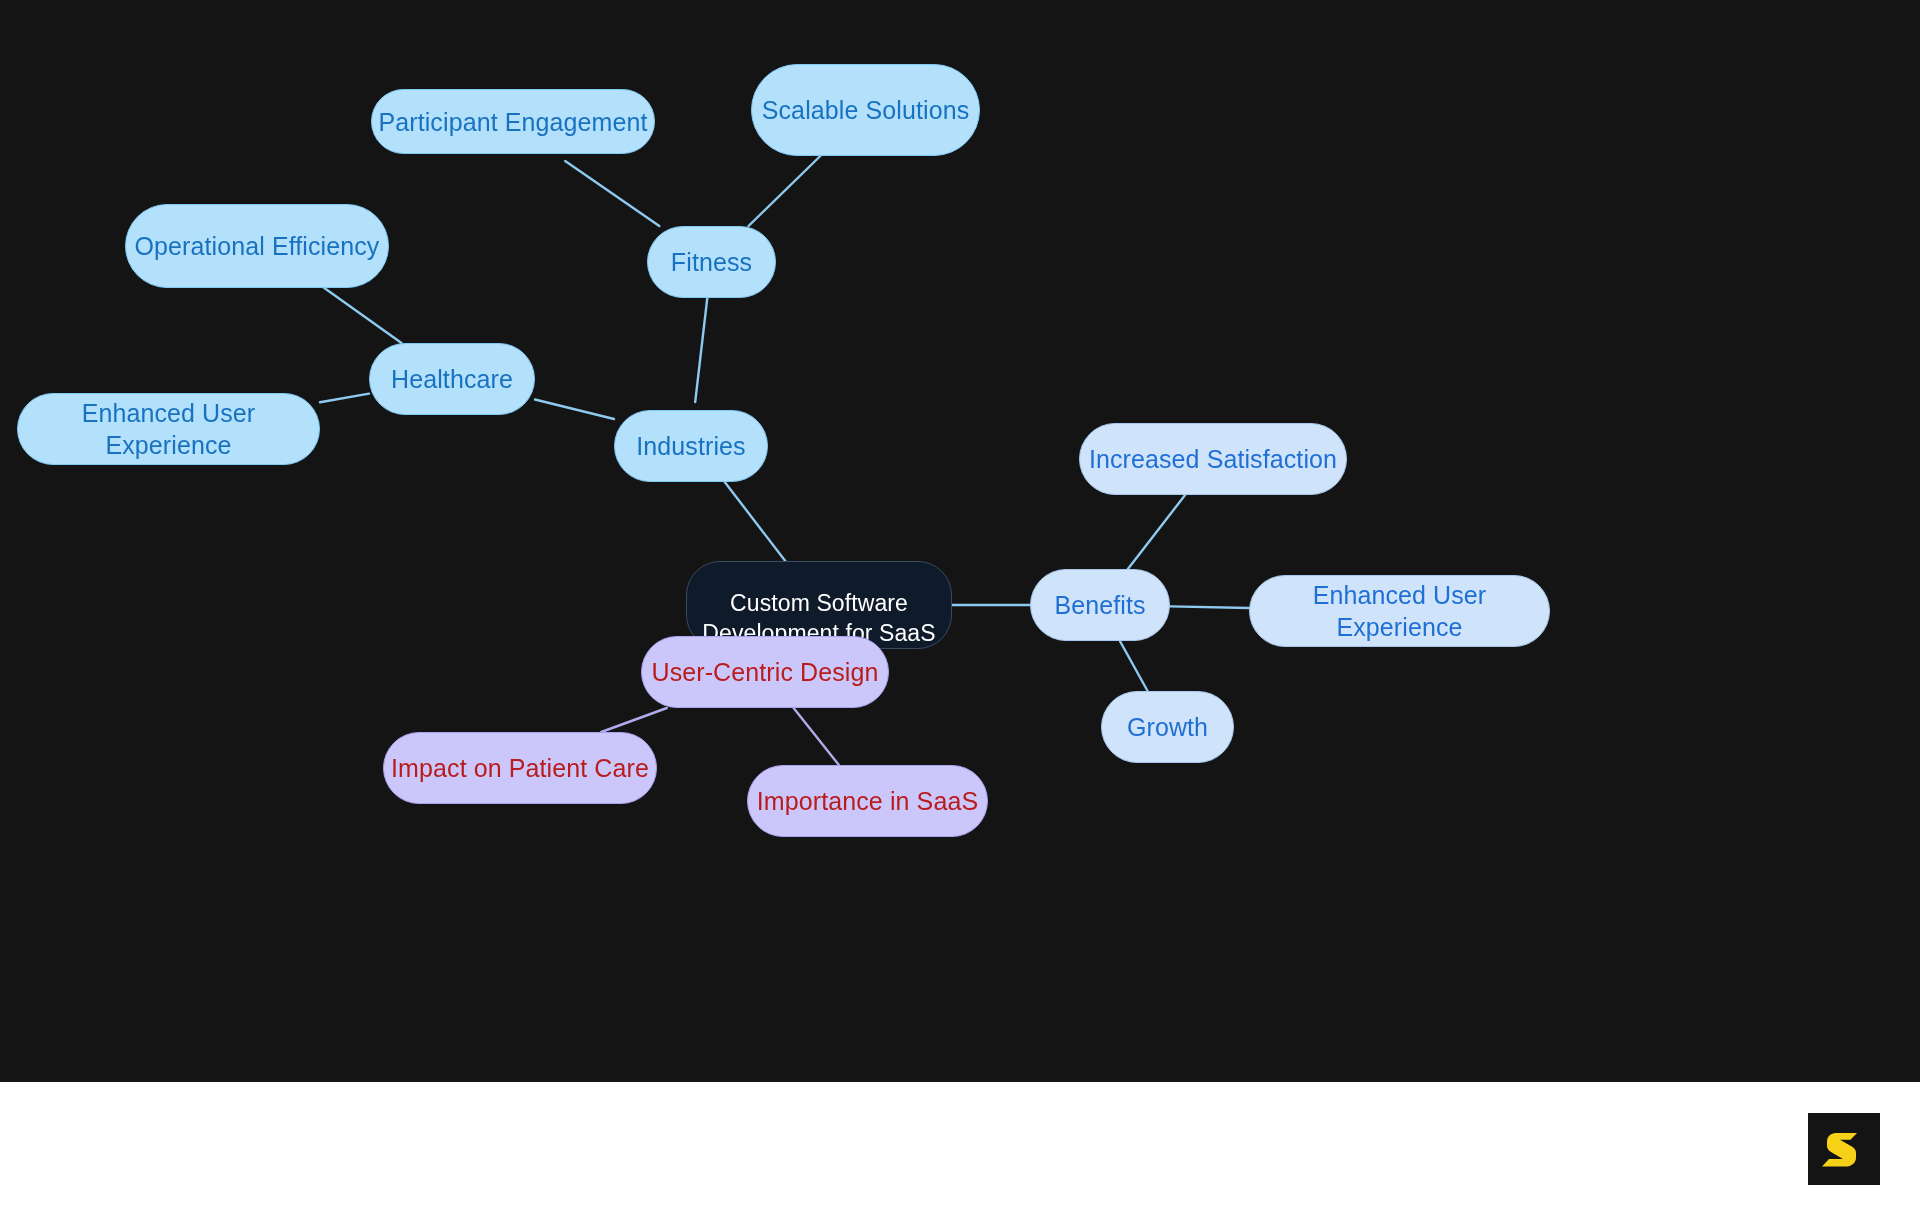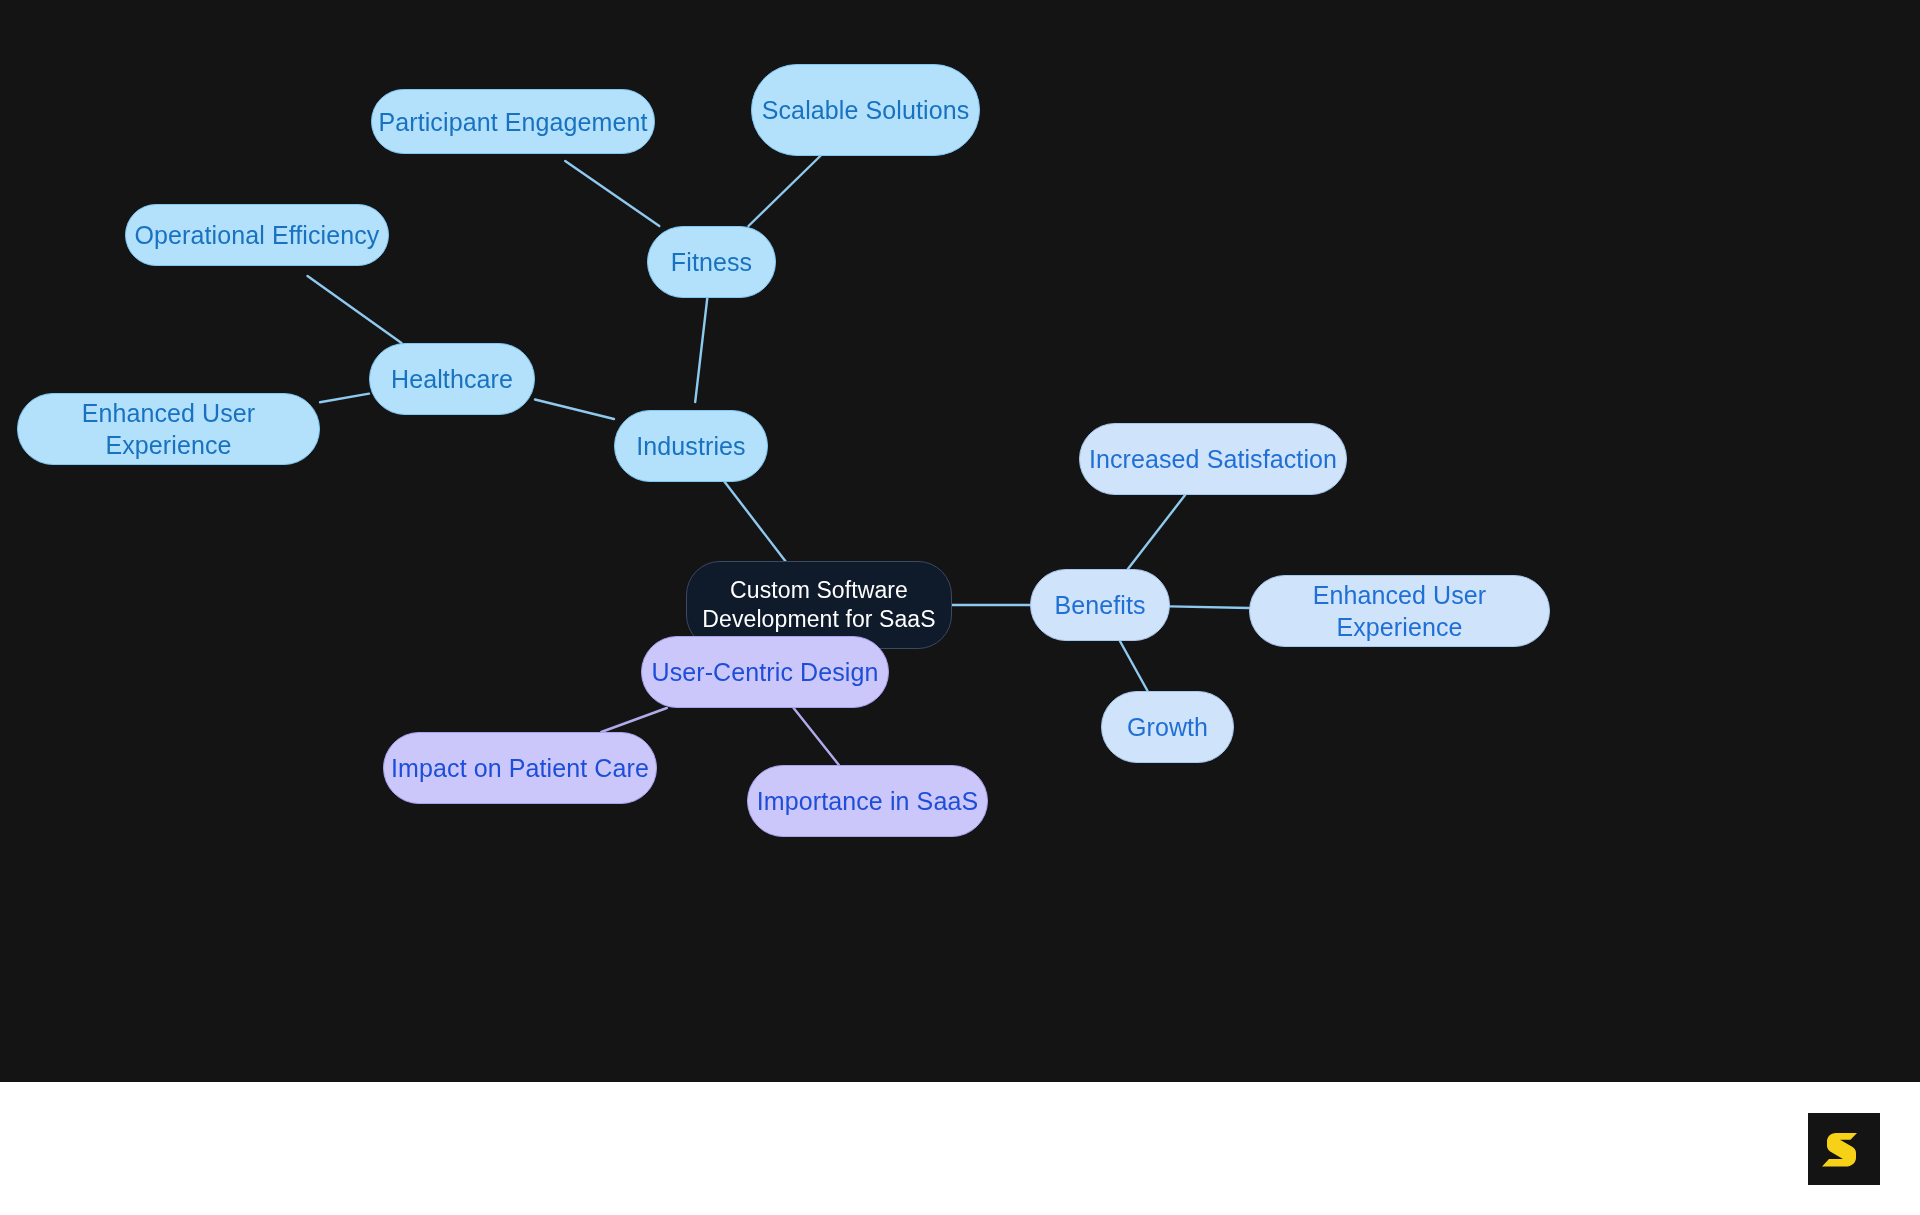--- a/index.html
+++ b/index.html
@@ -62,21 +62,21 @@
   }
   .node-paleblue {
     background: #cfe3fb;
     border: 1.6px solid #a7c8ee;
     color: #1f6fd4;
     font-size: 25px;
   }
   .node-purple {
     background: #ccc7fb;
     border: 1.6px solid #a9a3ef;
-    color: #1d4ed8;
+    color: #b91c1c;
     font-size: 25px;
   }
   #logo {
     position: absolute;
     background: #141414;
     display: flex;
     align-items: center;
     justify-content: center;
   }
   #logo svg { display: block; }
@@ -97,28 +97,28 @@
         <line x1="369.0" y1="393.6" x2="320.0" y2="402.3" stroke="#8ec9ef" stroke-width="2.4" stroke-linecap="round"></line>
         <line x1="952.0" y1="605.0" x2="1030.0" y2="605.0" stroke="#8ec9ef" stroke-width="2.4" stroke-linecap="round"></line>
         <line x1="1127.9" y1="569.0" x2="1185.1" y2="495.0" stroke="#8ec9ef" stroke-width="2.4" stroke-linecap="round"></line>
         <line x1="1170.0" y1="606.4" x2="1249.0" y2="608.0" stroke="#8ec9ef" stroke-width="2.4" stroke-linecap="round"></line>
         <line x1="1119.9" y1="641.0" x2="1147.6" y2="691.0" stroke="#8ec9ef" stroke-width="2.4" stroke-linecap="round"></line>
         <line x1="783.5" y1="649.0" x2="794.0" y2="636.0" stroke="#b0abec" stroke-width="2.4" stroke-linecap="round"></line>
         <line x1="666.8" y1="708.0" x2="601.3" y2="732.0" stroke="#b0abec" stroke-width="2.4" stroke-linecap="round"></line>
         <line x1="793.6" y1="708.0" x2="838.9" y2="765.0" stroke="#b0abec" stroke-width="2.4" stroke-linecap="round"></line>
       </svg>
     <div id="nodes">
-        <div class="node node-root" style="left: 686px; top: 561px; width: 266px; height: 88px;"><span>Custom Software
+        <div class="node node-root" style="left: 686px; top: 561px; width: 266px; height: 88px; align-items: flex-end;"><span>Custom Software
 Development for SaaS</span></div>
         <div class="node node-blue" style="left: 614px; top: 402px; width: 154px; height: 72px; margin-top: 8px;"><span>Industries</span></div>
         <div class="node node-blue" style="left: 647px; top: 226px; width: 129px; height: 72px;"><span>Fitness</span></div>
         <div class="node node-blue" style="left: 371px; top: 89px; width: 284px; height: 65px;"><span>Participant Engagement</span></div>
         <div class="node node-blue" style="left: 751px; top: 64px; width: 229px; height: 92px;"><span>Scalable Solutions</span></div>
         <div class="node node-blue" style="left: 369px; top: 343px; width: 166px; height: 72px;"><span>Healthcare</span></div>
-        <div class="node node-blue" style="left: 125px; top: 204px; width: 264px; height: 62px;"><span>Operational Efficiency</span></div>
+        <div class="node node-blue" style="left: 125px; top: 204px; width: 264px; height: 84px;"><span>Operational Efficiency</span></div>
         <div class="node node-blue" style="left: 17px; top: 393px; width: 303px; height: 72px;"><span>Enhanced User Experience</span></div>
         <div class="node node-paleblue" style="left: 1030px; top: 569px; width: 140px; height: 72px;"><span>Benefits</span></div>
         <div class="node node-paleblue" style="left: 1079px; top: 423px; width: 268px; height: 72px;"><span>Increased Satisfaction</span></div>
         <div class="node node-paleblue" style="left: 1249px; top: 575px; width: 301px; height: 72px;"><span>Enhanced User Experience</span></div>
         <div class="node node-paleblue" style="left: 1101px; top: 691px; width: 133px; height: 72px;"><span>Growth</span></div>
         <div class="node node-purple" style="left: 641px; top: 636px; width: 248px; height: 72px;"><span>User-Centric Design</span></div>
         <div class="node node-purple" style="left: 383px; top: 732px; width: 274px; height: 72px;"><span>Impact on Patient Care</span></div>
         <div class="node node-purple" style="left: 747px; top: 765px; width: 241px; height: 72px;"><span>Importance in SaaS</span></div>
       </div>
   </div>

